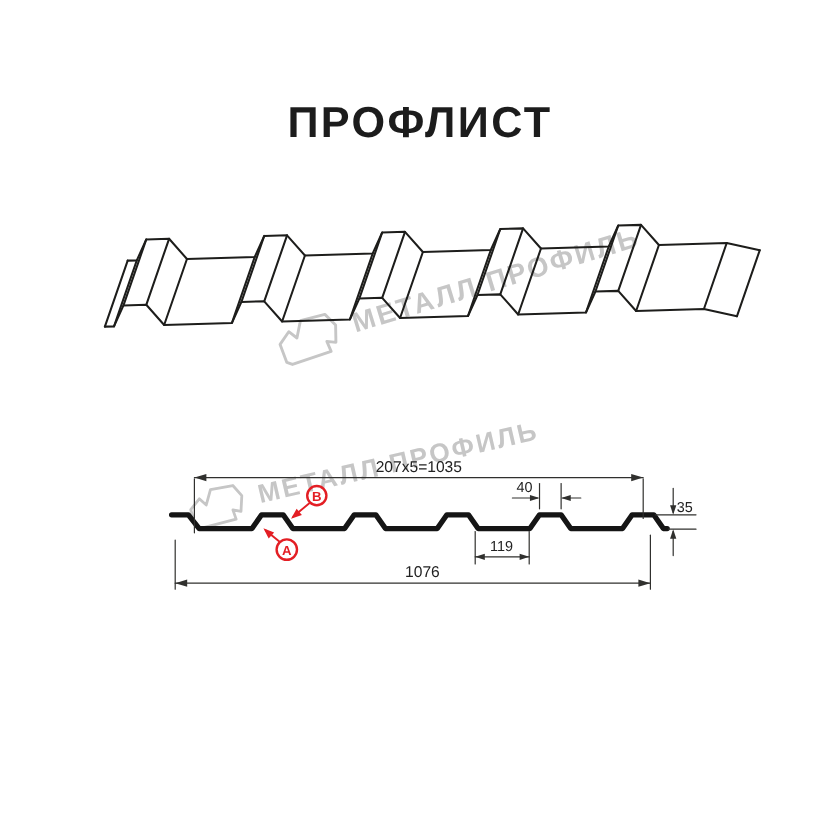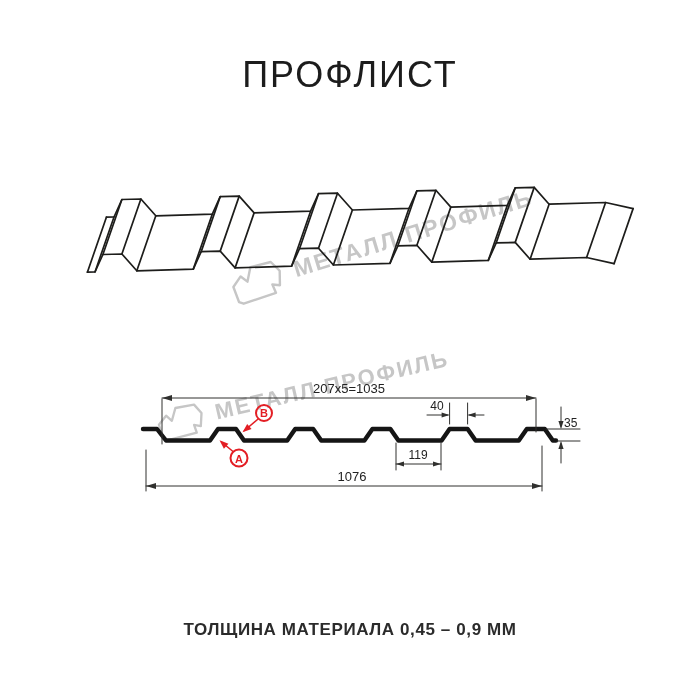--- a/index.html
+++ b/index.html
@@ -1,20 +1,20 @@
 <!DOCTYPE html>
 <html><head>
 <meta charset="utf-8">
 <style>
   html,body{margin:0;padding:0;}
   body{width:700px;height:700px;position:relative;overflow:hidden;
        font-family:"Liberation Sans","DejaVu Sans",sans-serif;background:#ffffff;}
   .page{position:absolute;inset:0;background:#ffffff;}
   .header{position:absolute;top:56px;left:0;width:700px;text-align:center;color:#1c1c1c;}
-  .title{font-size:36px;font-weight:normal;letter-spacing:2px;line-height:1.05;}
+  .title{font-size:36px;font-weight:bold;letter-spacing:2px;line-height:1.05;margin-top:27px;}
   .subtitle{margin-top:10px;font-size:16px;font-weight:bold;letter-spacing:1.5px;color:#222;}
   .footer{position:absolute;top:620px;left:0;width:700px;text-align:center;
           font-size:17px;font-weight:bold;letter-spacing:0.6px;color:#2b2b2b;}
   .wm{position:absolute;display:flex;align-items:center;gap:10px;color:#c6c6c6;
       font-weight:bold;white-space:nowrap;transform-origin:0 50%;}
   .wm1{left:227px;top:267px;font-size:23px;letter-spacing:2px;transform:rotate(-17deg);}
   .wm2{left:153px;top:406px;font-size:22px;letter-spacing:2px;transform:rotate(-13deg);}
   .wm svg{display:block;}
   svg.layer{position:absolute;left:0;top:0;pointer-events:none;}
 </style>
@@ -118,14 +118,13 @@
         <path d="M219.5,440.3 L223.91325936767643,448.84886786385283 L228.46334749091668,443.7954830506066 Z" fill="#e31e24"></path>
       </g>
       <g>
         <circle cx="264" cy="413" r="8" fill="none" stroke="#e31e24" stroke-width="2"></circle>
         <text x="264" y="417.4" font-size="11" fill="#e31e24" text-anchor="middle" font-weight="bold" font-family="&quot;Liberation Sans&quot;,&quot;DejaVu Sans&quot;,sans-serif">В</text>
         <path d="M257.5,419.5 L244.5,430.5" fill="none" stroke="#e31e24" stroke-width="1.6" stroke-linejoin="round" stroke-linecap="round"></path>
         <path d="M242.5,432.3 L251.57987786100503,429.11946261942563 L247.20892211513657,423.9103604062166 Z" fill="#e31e24"></path>
       </g>
     </svg>
 
-  <div class="footer">ТОЛЩИНА МАТЕРИАЛА 0,45 – 0,9 ММ</div>
 </div>
 
 </body></html>

